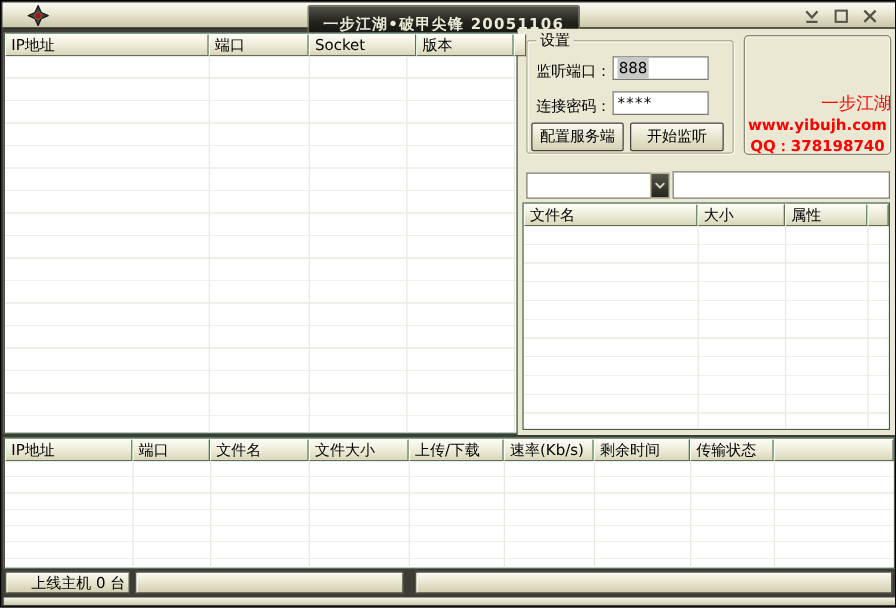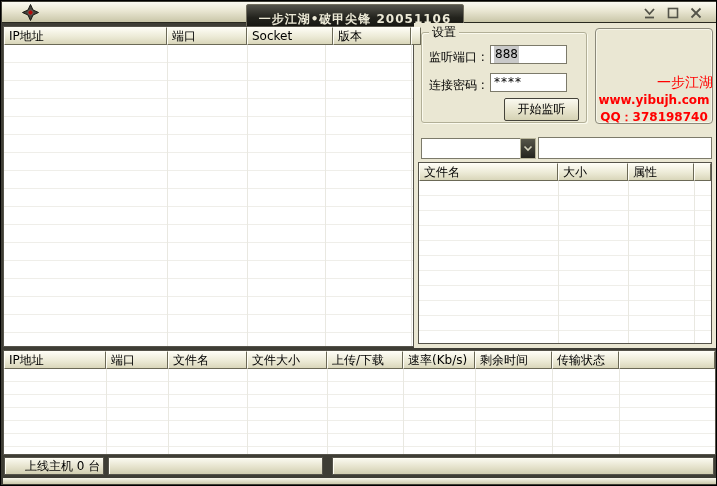--- a/index.html
+++ b/index.html
@@ -153,20 +153,21 @@
 
   <div class="groupbox"></div>
   <div class="group-label">设置</div>
 
   <div class="fieldlabel" style="left:428px;top:48px;">监听端口 :</div>
   <div class="textbox" style="left:489px;top:44px;width:77px;height:19px;"><span class="sel">888</span></div>
 
   <div class="fieldlabel" style="left:428px;top:76px;">连接密码 :</div>
   <div class="textbox" style="left:489px;top:72px;width:77px;height:19px;letter-spacing:1px;"><span>****</span></div>
 
+  <div class="btn" style="left:424px;top:97px;width:74px;">配置服务端</div>
   <div class="btn" style="left:503px;top:97px;width:75px;">开始监听</div>
 
   <div class="infobox"></div>
   <div class="brand-name">一步江湖</div>
   <div class="brand-qq">QQ：378198740</div>
   <div class="brand-site">www.yibujh.com</div>
 
   <div class="textbox combo-field"><span></span></div>
   <div class="combo-btn">
     <svg width="10" height="7" viewBox="0 0 10 7">

